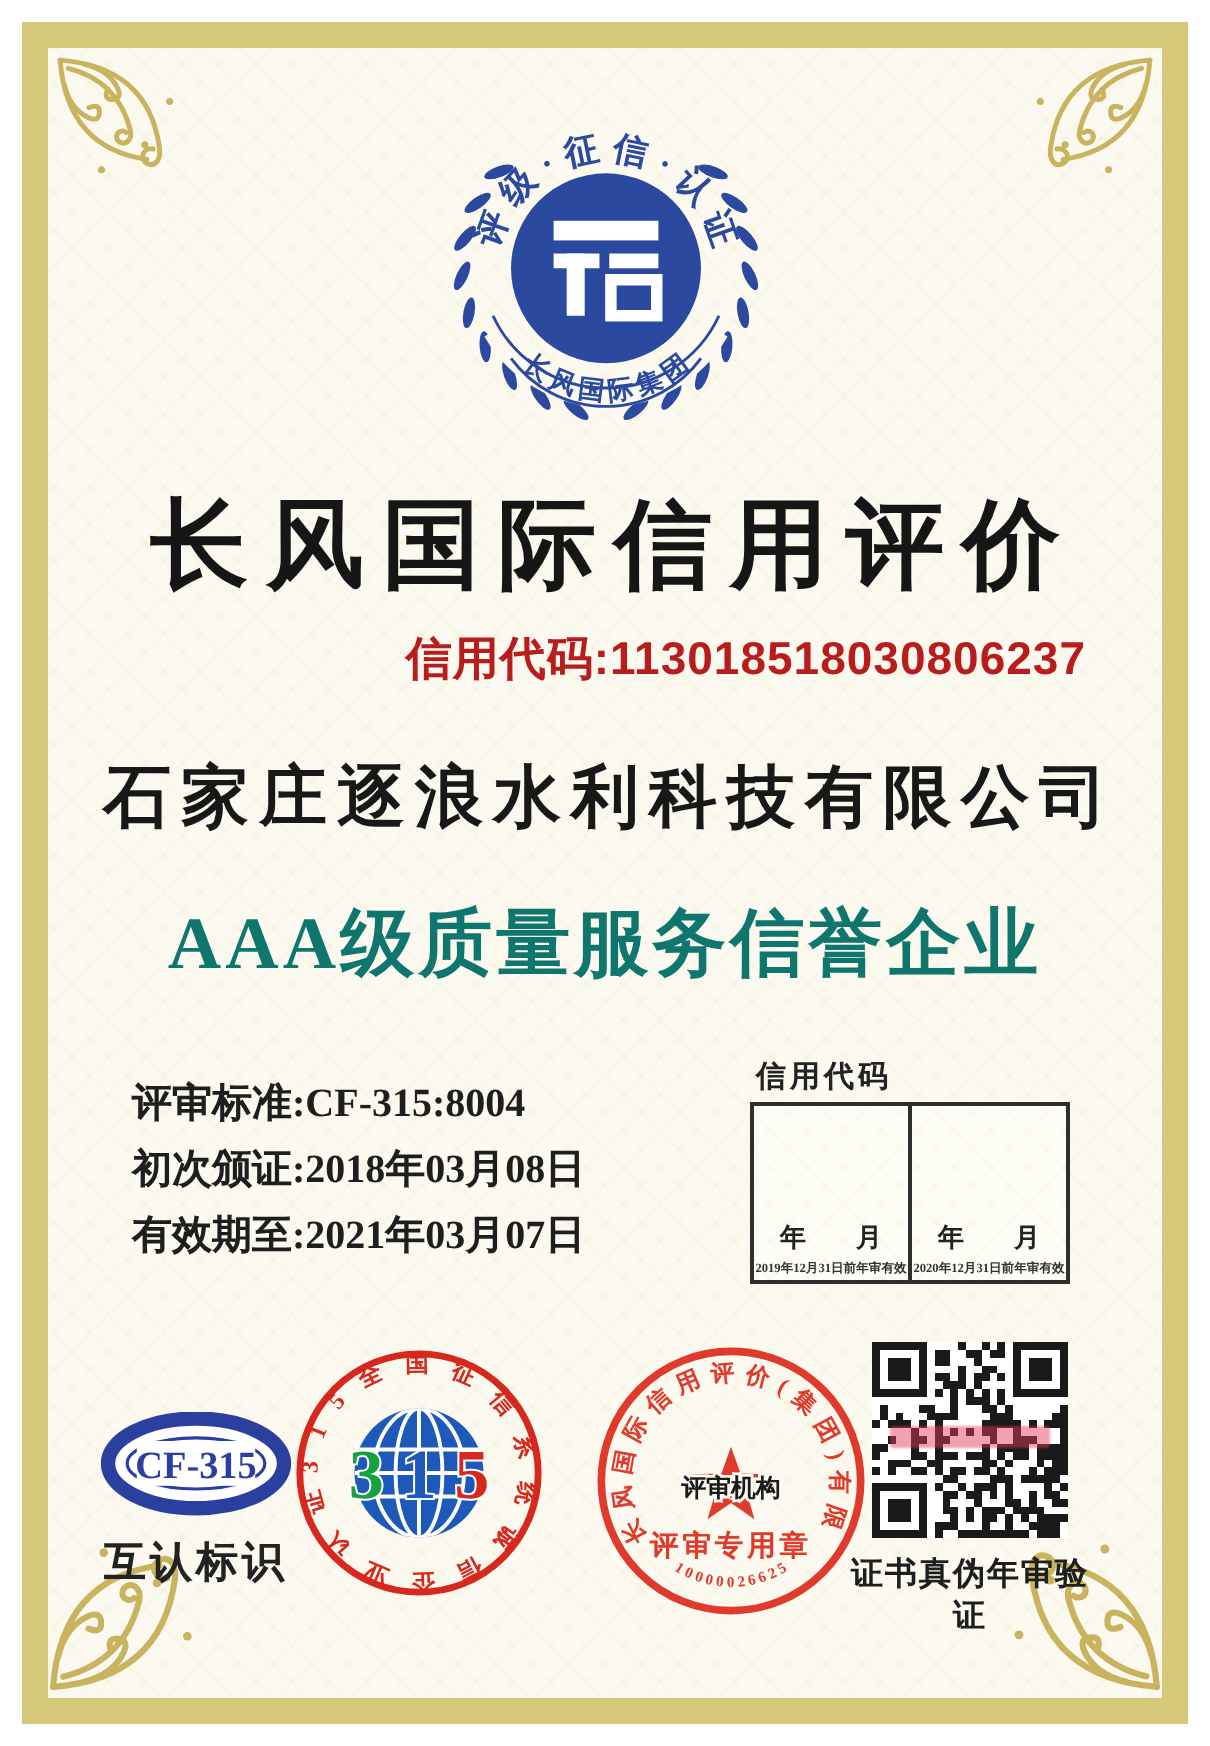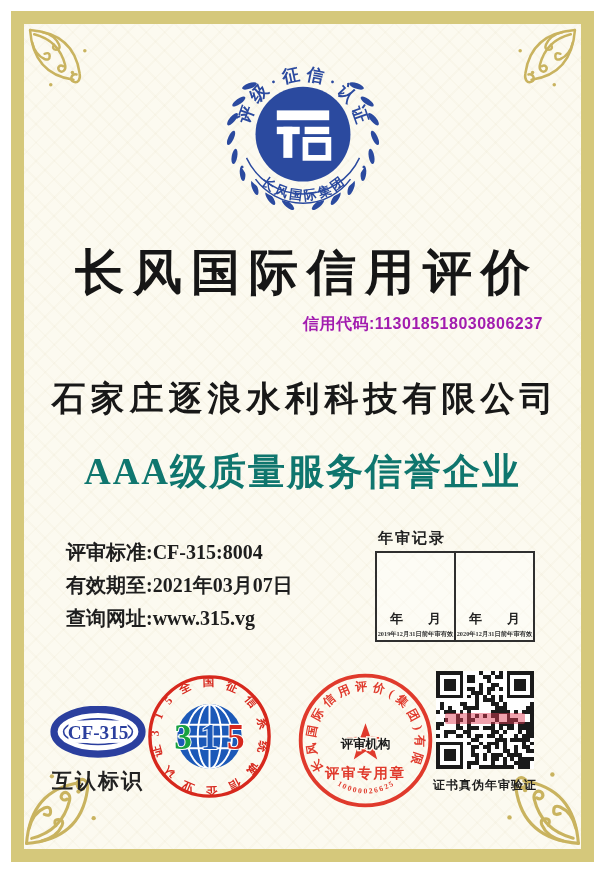--- a/index.html
+++ b/index.html
@@ -19,22 +19,22 @@
   .corner.tl{left:28px;top:28px;}
   .corner.tr{right:28px;top:28px;transform:scaleX(-1);}
   .corner.bl{left:24px;top:770px;transform:scaleY(-1);}
   .corner.br{right:24px;top:768px;transform:scale(-1,-1);}
   .emblem{position:absolute;left:50%;top:58px;width:164px;height:158px;margin-left:-82px;}
   .title{
     position:absolute;left:0;right:0;top:240px;text-align:center;
     font-size:49px;font-weight:900;letter-spacing:9px;text-indent:9px;color:#161616;
   }
   .credit-code{
-    position:absolute;right:62px;top:314px;font-size:16px;font-weight:700;
-    letter-spacing:.5px;color:#a21caf;
+    position:absolute;right:62px;top:314px;font-size:23px;font-weight:700;
+    letter-spacing:.5px;color:#b91c1c;
   }
   .company{
     position:absolute;left:0;right:0;top:376px;text-align:center;
     font-size:34px;font-weight:900;letter-spacing:5px;text-indent:5px;color:#181818;
   }
   .rating{
     position:absolute;left:0;right:0;top:447px;text-align:center;
     font-size:37px;font-weight:900;letter-spacing:2px;color:#0f766e;
     font-family:"Liberation Serif",serif;
   }
@@ -68,21 +68,21 @@
   }
   .globe-svg{position:absolute;left:146px;top:673px;}
   .seal-svg{position:absolute;left:294px;top:669px;}
   .qr{position:absolute;left:436px;top:671px;width:98px;height:98px;background:#fff;}
   .qr-watermark{
     position:absolute;left:9%;right:9%;top:43%;height:11px;
     background:rgba(225,60,85,.48);filter:blur(.6px);border-radius:2px;
   }
   .qr-caption{
     position:absolute;left:420px;top:777px;width:130px;text-align:center;
-    font-family:"Liberation Serif",serif;font-size:12px;font-weight:700;letter-spacing:1px;color:#1e1e1e;
+    font-family:"Liberation Serif",serif;font-size:16px;font-weight:700;letter-spacing:1px;color:#1e1e1e;
   }
   svg text{font-family:"Liberation Serif",serif;}
 </style>
 </head>
 <body>
 
 <div class="certificate">
 
   <div class="frame"></div>
 
@@ -160,25 +160,25 @@
   <div class="title">长风国际信用评价</div>
 
   <div class="credit-code">信用代码:113018518030806237</div>
 
   <div class="company">石家庄逐浪水利科技有限公司</div>
 
   <div class="rating">AAA级质量服务信誉企业</div>
 
   <div class="details">
     <div class="row">评审标准:CF-315:8004</div>
+    <div class="row">初次颁证:2018年03月08日</div>
     <div class="row">有效期至:2021年03月07日</div>
-    <div class="row">查询网址:www.315.vg</div>
   </div>
 
-  <div class="review-label">年审记录</div>
+  <div class="review-label">信用代码</div>
   <div class="review-box">
     <div class="review-cell">
       <div class="ym">
         <span>年</span>
         <span>月</span>
       </div>
       <div class="review-note">2019年12月31日前年审有效</div>
     </div>
     <div class="review-cell">
       <div class="ym">

